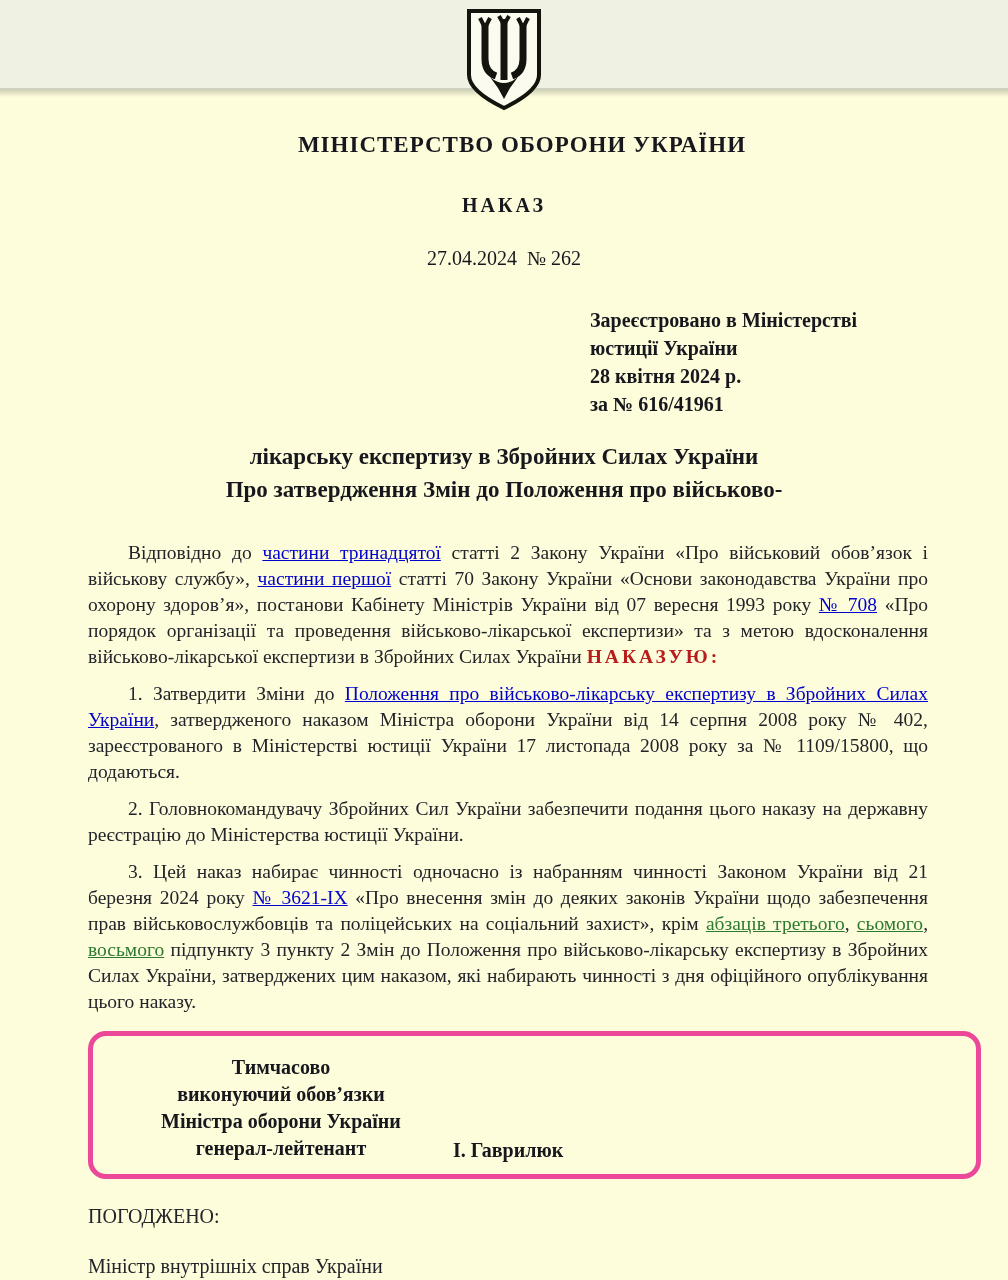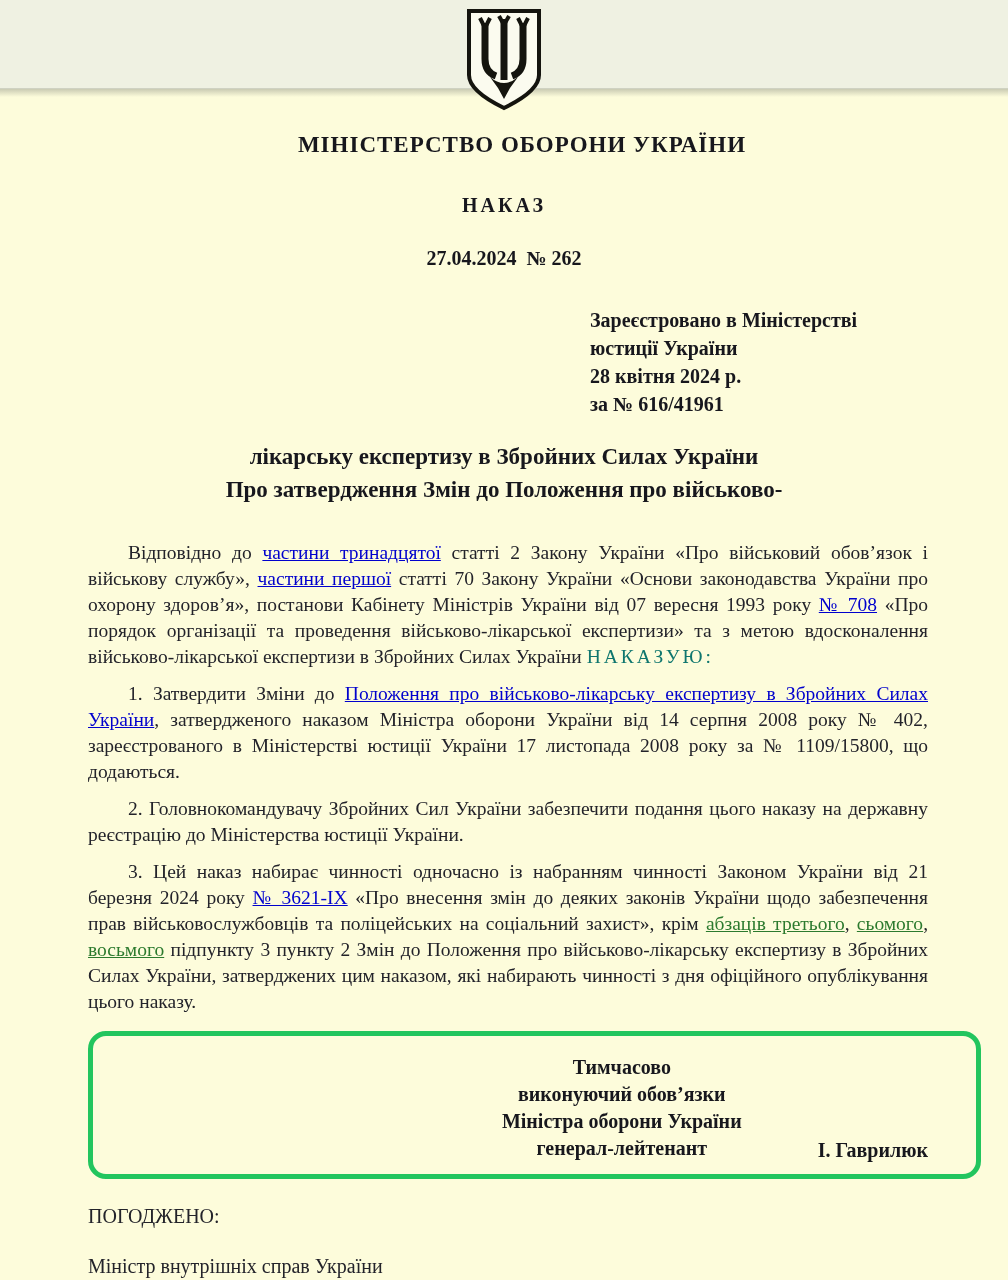--- a/index.html
+++ b/index.html
@@ -11,31 +11,31 @@
   
   .top-band{position:absolute;top:0;left:0;width:1008px;height:88px;background:#eff1e2;border-bottom:1px solid #cfd2c2;}
   .top-band .shade{position:absolute;left:0;top:89px;width:1008px;height:8px;
     background:linear-gradient(rgba(140,143,130,.45),rgba(253,252,219,0));}
   
   .emblem{position:absolute;top:8px;left:50%;transform:translateX(-50%);width:84px;height:102px;z-index:2;}
   
   .content{position:absolute;top:96px;left:0;width:1008px;}
   .ministry{margin-top:36px;text-align:center;font-weight:bold;font-size:23px;letter-spacing:1px;color:#17171d;padding-left:36px;}
   .doc-type{margin-top:36px;text-align:center;font-weight:bold;font-size:20px;letter-spacing:3px;color:#17171d;}
-  .date-number{margin-top:30px;text-align:center;font-weight:bold;font-size:20px;color:#17171d;}
+  .date-number{margin-top:30px;text-align:center;font-weight:normal;font-size:20px;color:#17171d;}
   .registration{margin:36px 80px 0 590px;font-weight:bold;font-size:20px;line-height:28px;color:#17171d;}
   .doc-title{margin-top:22px;text-align:center;font-weight:bold;font-size:23px;line-height:33px;color:#17171d;}
   .body-text{margin:34px 80px 0 88px;}
   p.para{margin:0 0 11px 0;font-size:19.5px;line-height:26px;text-align:justify;text-indent:40px;}
   a.link-blue{color:#0101cd;text-decoration:underline;cursor:pointer;}
   a.link-green{color:#2c7a2e;text-decoration:underline;cursor:pointer;}
-  .bold-spaced{font-weight:normal;letter-spacing:3px;color:#0f766e;}
+  .bold-spaced{font-weight:bold;letter-spacing:3px;color:#b91c1c;}
   
-  .sign-box{margin:16px 27px 0 88px;border:5px solid #22c55e;border-radius:18px;
-    padding:18px 48px 12px 16px;display:flex;justify-content:flex-end;background:transparent;gap:24px;}
+  .sign-box{margin:16px 27px 0 88px;border:5px solid #ec4899;border-radius:18px;
+    padding:18px 48px 12px 16px;display:flex;justify-content:flex-start;background:transparent;}
   .sign-role{width:42%;text-align:center;font-weight:bold;font-size:20px;line-height:27px;color:#17171d;}
   .sign-name{align-self:flex-end;font-weight:bold;font-size:20px;color:#17171d;white-space:nowrap;}
   
   .agreement{margin:26px 80px 0 88px;font-size:20px;}
   .agreement-label{margin:0 0 27px 0;}
   .agreement-row{display:flex;justify-content:space-between;align-items:baseline;margin-bottom:26px;flex-direction:column;}
   .agreement-row .post{white-space:nowrap;}
   .agreement-row .name{white-space:nowrap;}
 </style>
 </head>

